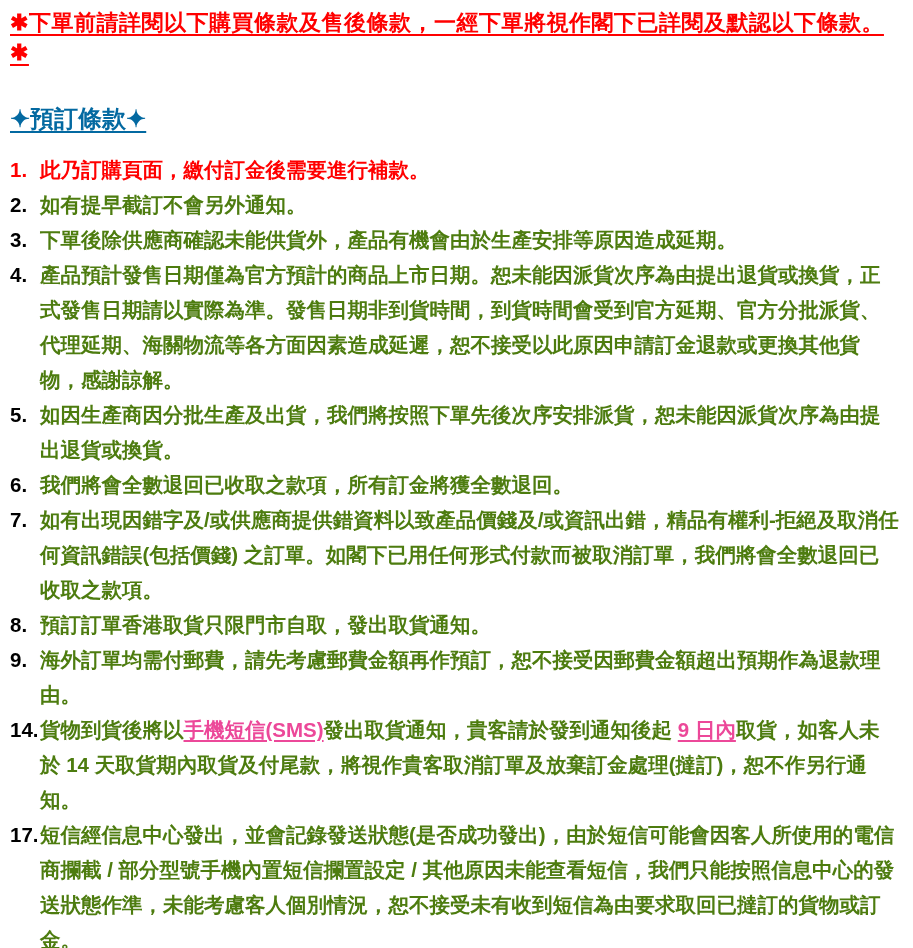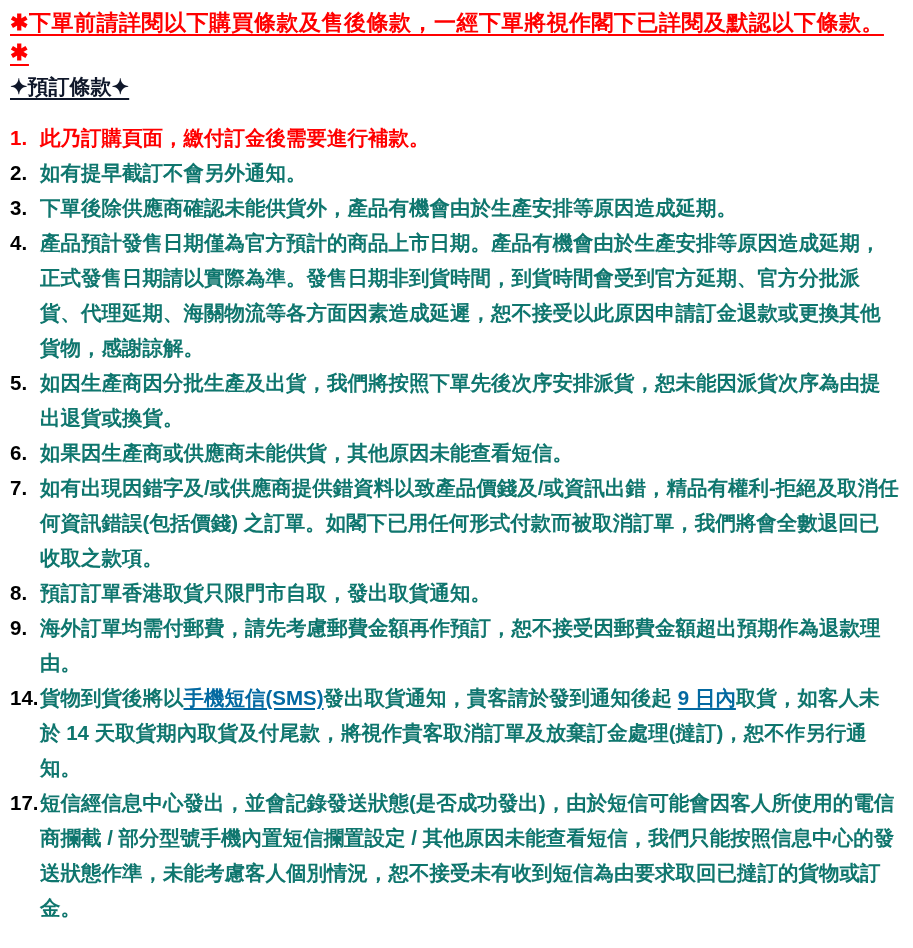--- a/index.html
+++ b/index.html
@@ -18,30 +18,30 @@
     padding: 8px 14px 10px 10px;
     box-sizing: border-box;
     width: 913px;
   }
   .header-line {
     color: #ff0000;
     font-size: 22px;
     line-height: 30px;
     text-decoration: underline;
     text-underline-offset: 4px;
-    margin: 0 0 4px 0;
+    margin: 0 0 36px 0;
     letter-spacing: 0.5px;
   }
   .title-row {
     margin: 0 0 18px 0;
   }
   .section-title {
-    font-size: 21px;
+    font-size: 24px;
     line-height: 30px;
-    color: #0f172a;
+    color: #0369a1;
     text-decoration: underline;
     text-underline-offset: 4px;
     display: inline-block;
   }
   ol.terms {
     list-style: none;
     margin: 0;
     padding: 0;
   }
   li.term {
@@ -51,24 +51,24 @@
     line-height: 35px;
   }
   li.term .num {
     flex: none;
     width: 30px;
   }
   li.term .txt {
     flex: 1 1 auto;
     min-width: 0;
   }
-  .plain { color: #0f766e; }
+  .plain { color: #4d7c0f; }
   .red { color: #ff0000; }
   .red-underline {
-    color: #0369a1;
+    color: #ec4899;
     text-decoration: underline;
     text-underline-offset: 3px;
   }
 </style>
 </head>
 <body>
 
 <div class="page">
   <div class="header-line">✱下單前請詳閱以下購買條款及售後條款，一經下單將視作閣下已詳閱及默認以下條款。✱</div>
 
@@ -84,29 +84,29 @@
       <li class="term">
         <span class="num">2.</span>
         <div class="txt"><span class="plain">如有提早截訂不會另外通知。</span></div>
       </li>
       <li class="term">
         <span class="num">3.</span>
         <div class="txt"><span class="plain">下單後除供應商確認未能供貨外，產品有機會由於生產安排等原因造成延期。</span></div>
       </li>
       <li class="term">
         <span class="num">4.</span>
-        <div class="txt"><span class="plain">產品預計發售日期僅為官方預計的商品上市日期。產品有機會由於生產安排等原因造成延期，正式發售日期請以實際為準。發售日期非到貨時間，到貨時間會受到官方延期、官方分批派貨、代理延期、海關物流等各方面因素造成延遲，恕不接受以此原因申請訂金退款或更換其他貨物，感謝諒解。</span></div>
+        <div class="txt"><span class="plain">產品預計發售日期僅為官方預計的商品上市日期。恕未能因派貨次序為由提出退貨或換貨，正式發售日期請以實際為準。發售日期非到貨時間，到貨時間會受到官方延期、官方分批派貨、代理延期、海關物流等各方面因素造成延遲，恕不接受以此原因申請訂金退款或更換其他貨物，感謝諒解。</span></div>
       </li>
       <li class="term">
         <span class="num">5.</span>
         <div class="txt"><span class="plain">如因生產商因分批生產及出貨，我們將按照下單先後次序安排派貨，恕未能因派貨次序為由提出退貨或換貨。</span></div>
       </li>
       <li class="term">
         <span class="num">6.</span>
-        <div class="txt"><span class="plain">如果因生產商或供應商未能供貨，其他原因未能查看短信。</span></div>
+        <div class="txt"><span class="plain">我們將會全數退回已收取之款項，所有訂金將獲全數退回。</span></div>
       </li>
       <li class="term">
         <span class="num">7.</span>
         <div class="txt"><span class="plain">如有出現因錯字及/或供應商提供錯資料以致產品價錢及/或資訊出錯，精品有權利-拒絕及取消任何資訊錯誤(包括價錢) 之訂單。如閣下已用任何形式付款而被取消訂單，我們將會全數退回已收取之款項。</span></div>
       </li>
       <li class="term">
         <span class="num">8.</span>
         <div class="txt"><span class="plain">預訂訂單香港取貨只限門市自取，發出取貨通知。</span></div>
       </li>
       <li class="term">

